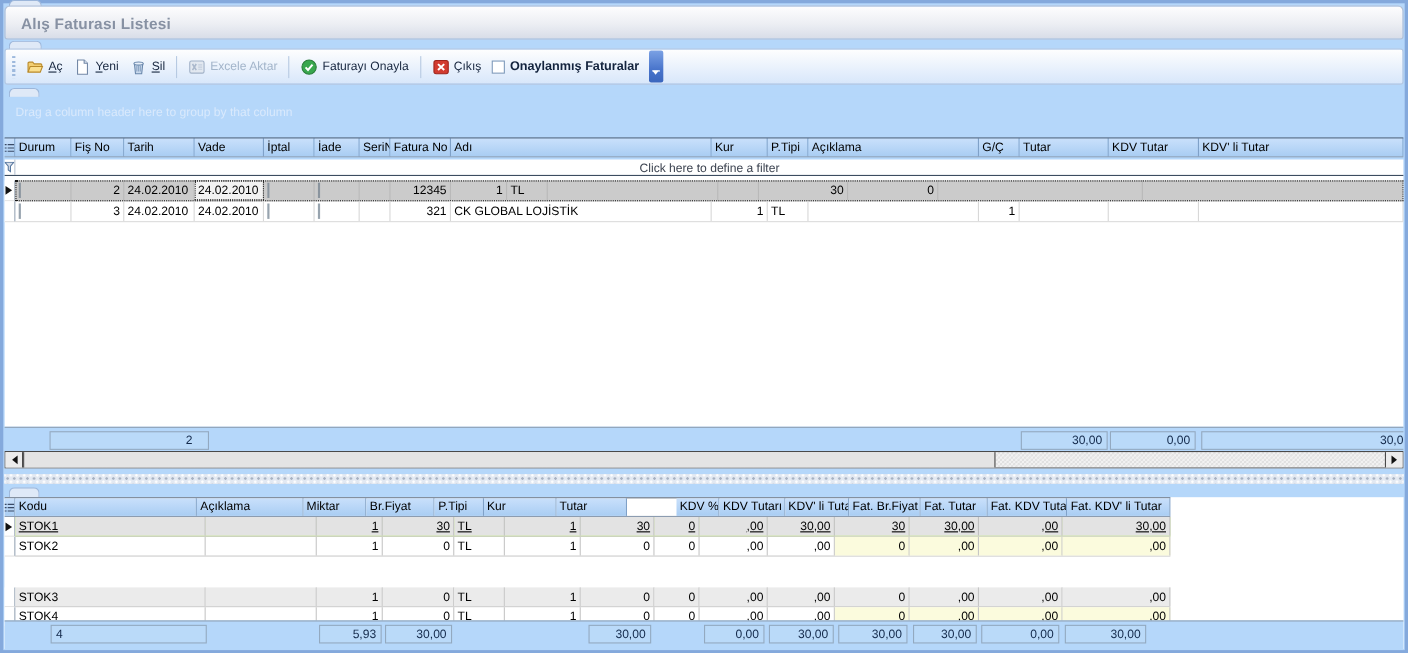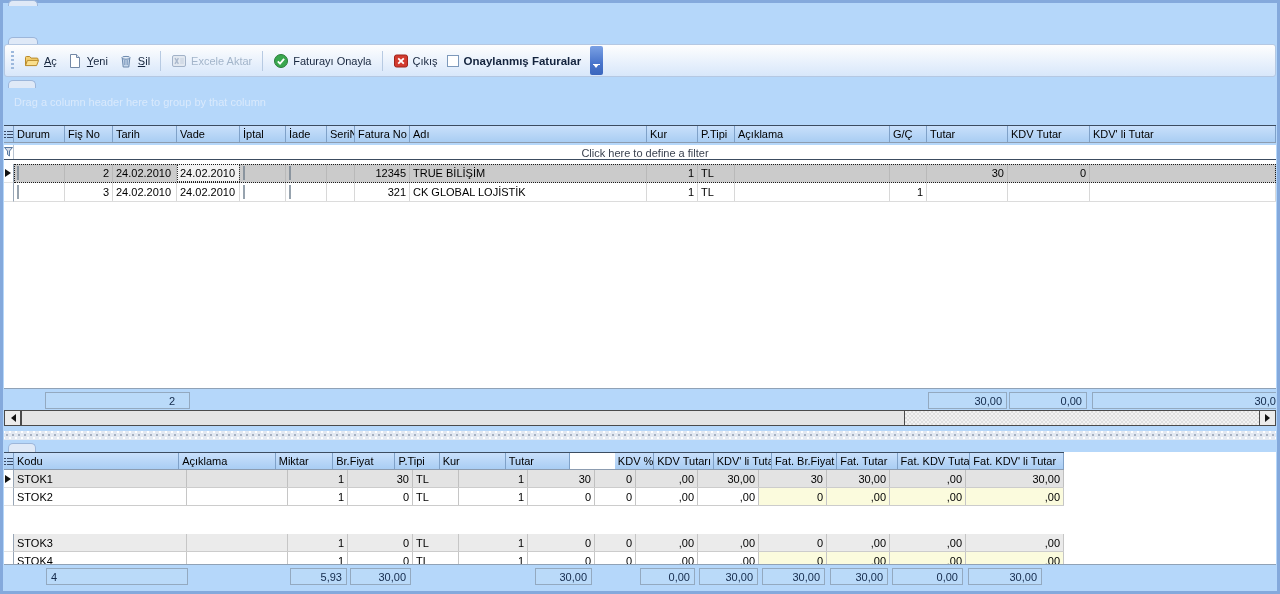--- a/index.html
+++ b/index.html
@@ -63,21 +63,21 @@
   .grid-checkbox{width:11px;height:11px;border:1px solid #97a3ae;background:#fff;margin:2px auto 0;}
   .selected .grid-checkbox{background:#dedede;border-color:#8a949e;}
   .row-arrow{width:0;height:0;border:4px solid rgba(0,0,0,0);border-left:6px solid #111;margin-left:2px;}
 
   
   .bgrid .grid-row{height:18px;}
   .bgrid .g-cell{border-right:1px solid #c6c6c6;border-bottom:0;}
   .bgrid .row-cells{border-bottom:1px solid #cccccc;}
   .bgrid .grid-row.stripe .g-cell{background:#ebebeb;}
   .bgrid .g-cell.yellow{background:#fbfbdd;}
-  .bgrid .grid-row.selected .row-cells{background:#bef264;outline:none;}
+  .bgrid .grid-row.selected .row-cells{background:#bef264;outline:none;text-decoration:underline;}
   .bgrid .grid-row.selected .g-cell{background:#e3e3e3;border-right-color:#c0c0c0;}
 
   
   .foot-band{position:absolute;left:0;width:100%;background:#b5d7fa;border-top:1px solid #90a2b6;overflow:hidden;}
   .foot-box{position:absolute;top:3px;height:17px;border:1px solid #93a9c0;background:#badaf9;
             font-size:11px;color:#13294a;text-align:right;padding:1.5px 4px 0;white-space:nowrap;overflow:hidden;}
   .foot-box.left{text-align:left;}
 
   
   .hscroll{position:absolute;left:0;width:100%;height:16px;border:1px solid #4a4a4a;
@@ -99,20 +99,23 @@
                              radial-gradient(#ffffff 1px,rgba(0,0,0,0) 1.3px);
             background-size:6px 6px;background-position:0 1px,3px 4px;}
 </style>
 </head>
 <body>
 
 <div class="window">
   <div class="client"></div>
 
   <div class="deco-tab" style="left:8px;top:0;width:30px;height:6px;"></div>
+  <div class="titlebar">
+    <span>Alış Faturası Listesi</span>
+  </div>
 
   <div class="deco-tab" style="left:8px;top:37px;width:30px;height:8px;"></div>
   <div class="toolbar">
     <div class="tb-grip"></div>
     <div id="toolbar-items" style="display:flex;align-items:center;">
         <div class="tb-btn">
           <span style="display: flex;">
             <svg width="16" height="16" viewBox="0 0 16 16">
               <path d="M1.5 12.5 v-8 a1 1 0 0 1 1 -1 h3.2 l1.4 1.6 h5.9 a1 1 0 0 1 1 1 v1" fill="#f3cf72" stroke="#b98a2a"></path>
               <path d="M3.4 7.4 h11.2 l-2 5.2 h-11.1 z" fill="#fadf8e" stroke="#b98a2a"></path>
@@ -222,21 +225,20 @@
           </div>
           <div class="row-cells">
             <div class="g-cell" style="width: 51px;"><span class="grid-checkbox"></span></div>
             <div class="g-cell r" style="width: 48px;">2</div>
             <div class="g-cell" style="width: 64px;">24.02.2010</div>
             <div class="g-cell focused" style="width: 63px;">24.02.2010</div>
             <div class="g-cell" style="width: 46px;"><span class="grid-checkbox"></span></div>
             <div class="g-cell" style="width: 41px;"><span class="grid-checkbox"></span></div>
             <div class="g-cell r" style="width: 28px;"></div>
             <div class="g-cell r" style="width: 55px;">12345</div>
-            <div class="g-cell" style="width: 237px;">TRUE BİLİŞİM</div>
             <div class="g-cell r" style="width: 51px;">1</div>
             <div class="g-cell" style="width: 37px;">TL</div>
             <div class="g-cell" style="width: 155px;"></div>
             <div class="g-cell r" style="width: 37px;"></div>
             <div class="g-cell r" style="width: 81px;">30</div>
             <div class="g-cell r" style="width: 82px;">0</div>
             <div class="g-cell r" style="width: 186px;"></div>
           </div>
         </div>
         <div class="grid-row" style="position: relative;">

